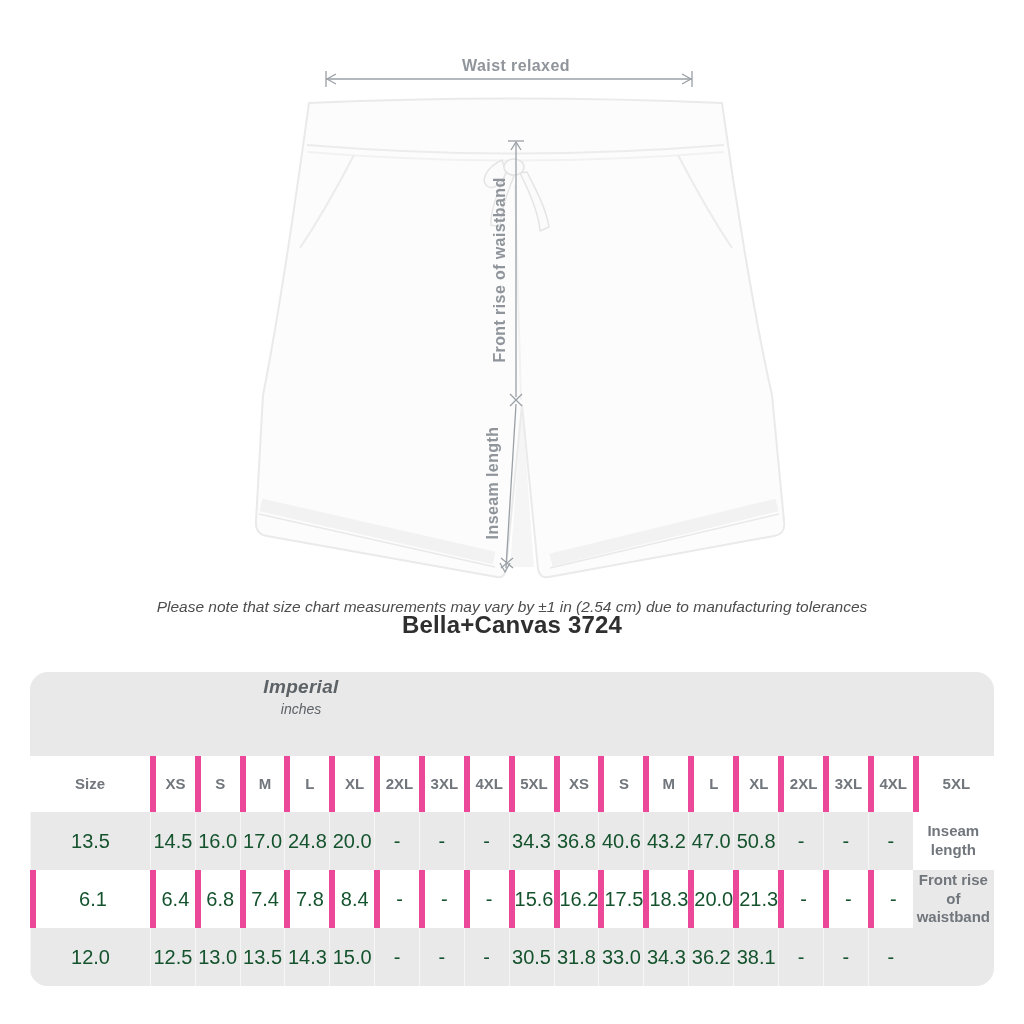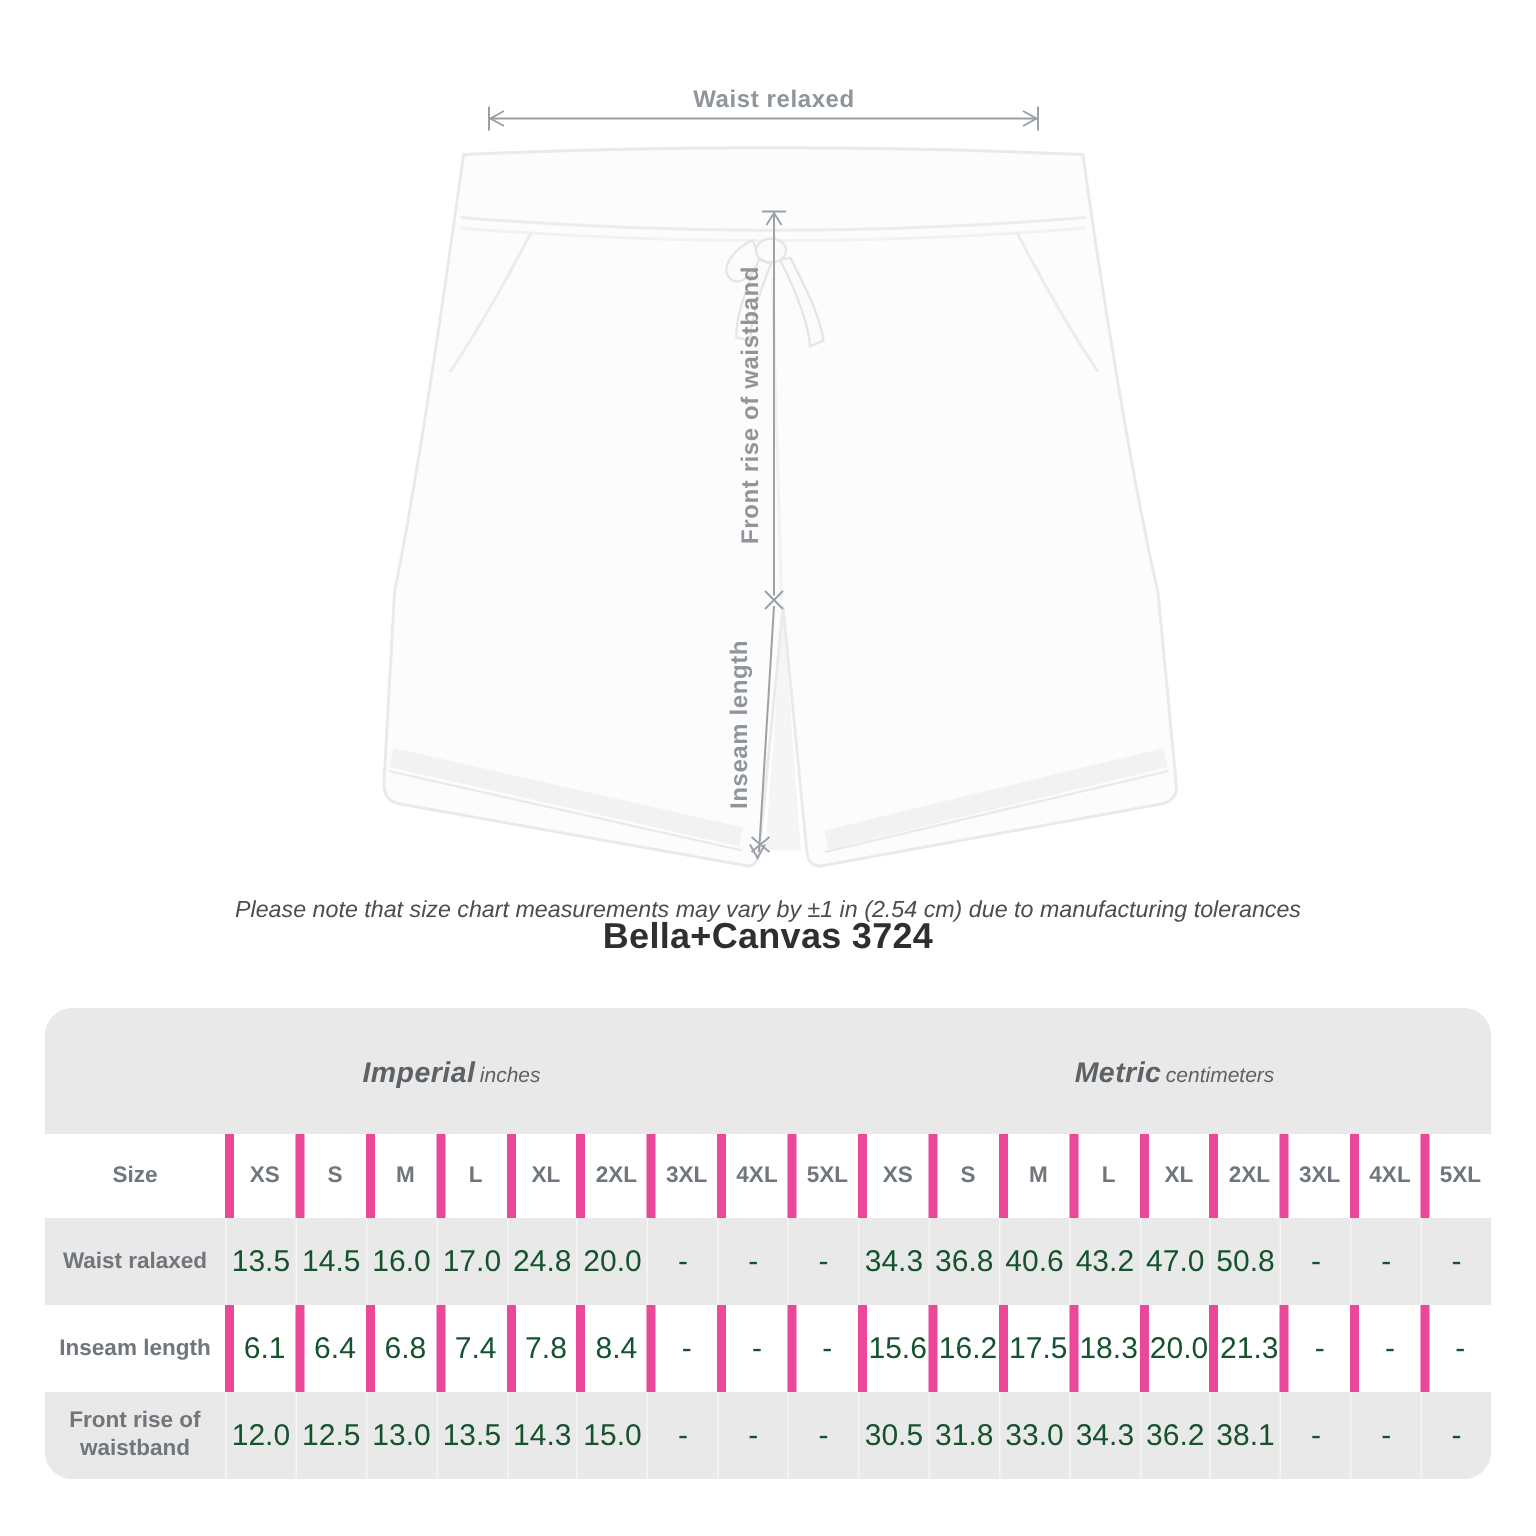--- a/index.html
+++ b/index.html
@@ -24,21 +24,21 @@
   .tolerance-note{
     position:absolute;left:0;top:598px;width:1024px;text-align:center;
     font-style:italic;font-size:15.5px;color:#4d4d4d;
   }
   
   .size-table{
     position:absolute;left:30px;top:672px;width:964px;
     background:#e9e9e9;border-radius:18px;overflow:hidden;
   }
   .band{display:grid;grid-template-columns:542px 422px;height:84px;}
-  .group{display:flex;flex-direction:row;align-items:center;justify-content:center;gap:3px;padding-top:4px;}
+  .group{display:flex;flex-direction:column;align-items:center;gap:3px;padding-top:4px;}
   .group-title{font-size:19px;font-weight:bold;font-style:italic;color:#5d6267;letter-spacing:.3px;}
   .group-sub{font-size:14px;font-style:italic;color:#5d6267;}
   #size-grid{
     display:grid;
     grid-template-columns:120px repeat(18,1fr);
     grid-template-rows:56px 58px 58px 58px;
   }
   .cell{display:flex;align-items:center;justify-content:center;text-align:center;}
   .cell.white{background:#ffffff;}
   .cell.gray{background:#e9e9e9;}
@@ -106,24 +106,20 @@
 
 <div class="product-title">Bella+Canvas 3724</div>
 <div class="tolerance-note">Please note that size chart measurements may vary by ±1 in (2.54 cm) due to manufacturing tolerances</div>
 
 <div class="size-table">
   <div class="band">
     <div class="group">
       <div class="group-title">Imperial</div>
       <div class="group-sub">inches</div>
     </div>
-    <div class="group">
-      <div class="group-title">Metric</div>
-      <div class="group-sub">centimeters</div>
-    </div>
   </div>
   <div id="size-grid">
       <div class="cell white label">Size</div>
       <div class="cell white head sep">XS</div>
       <div class="cell white head sep">S</div>
       <div class="cell white head sep">M</div>
       <div class="cell white head sep">L</div>
       <div class="cell white head sep">XL</div>
       <div class="cell white head sep">2XL</div>
       <div class="cell white head sep">3XL</div>
@@ -131,21 +127,20 @@
       <div class="cell white head sep">5XL</div>
       <div class="cell white head sep">XS</div>
       <div class="cell white head sep">S</div>
       <div class="cell white head sep">M</div>
       <div class="cell white head sep">L</div>
       <div class="cell white head sep">XL</div>
       <div class="cell white head sep">2XL</div>
       <div class="cell white head sep">3XL</div>
       <div class="cell white head sep">4XL</div>
       <div class="cell white head sep">5XL</div>
-      <div class="cell gray label">Waist ralaxed</div>
       <div class="cell gray val sep">13.5</div>
       <div class="cell gray val sep">14.5</div>
       <div class="cell gray val sep">16.0</div>
       <div class="cell gray val sep">17.0</div>
       <div class="cell gray val sep">24.8</div>
       <div class="cell gray val sep">20.0</div>
       <div class="cell gray val sep">-</div>
       <div class="cell gray val sep">-</div>
       <div class="cell gray val sep">-</div>
       <div class="cell gray val sep">34.3</div>

